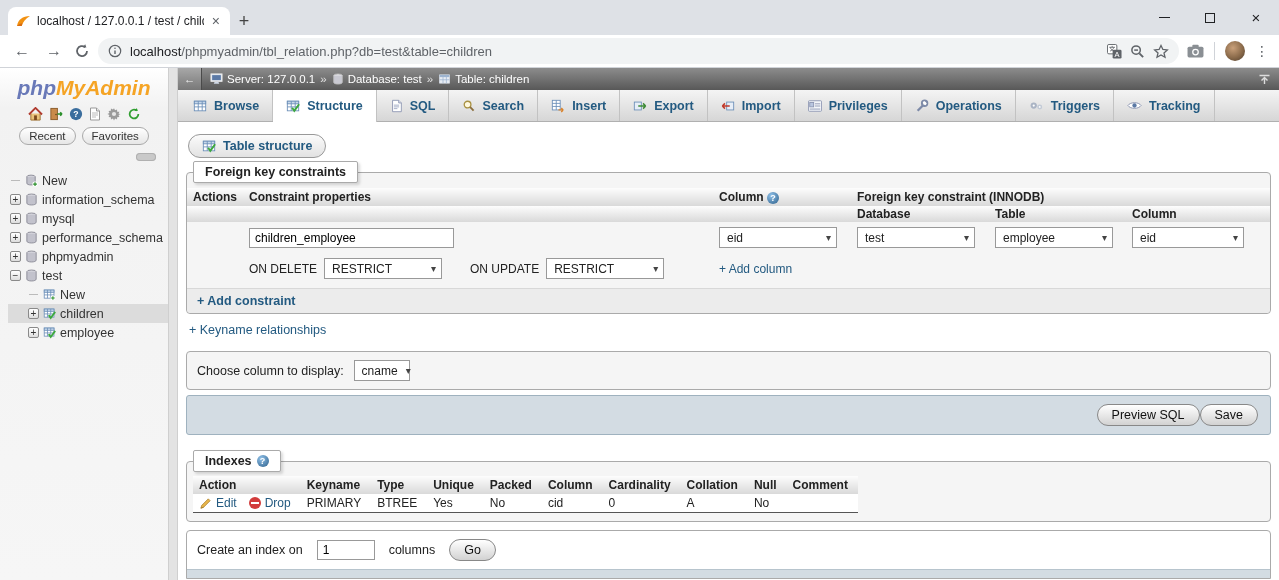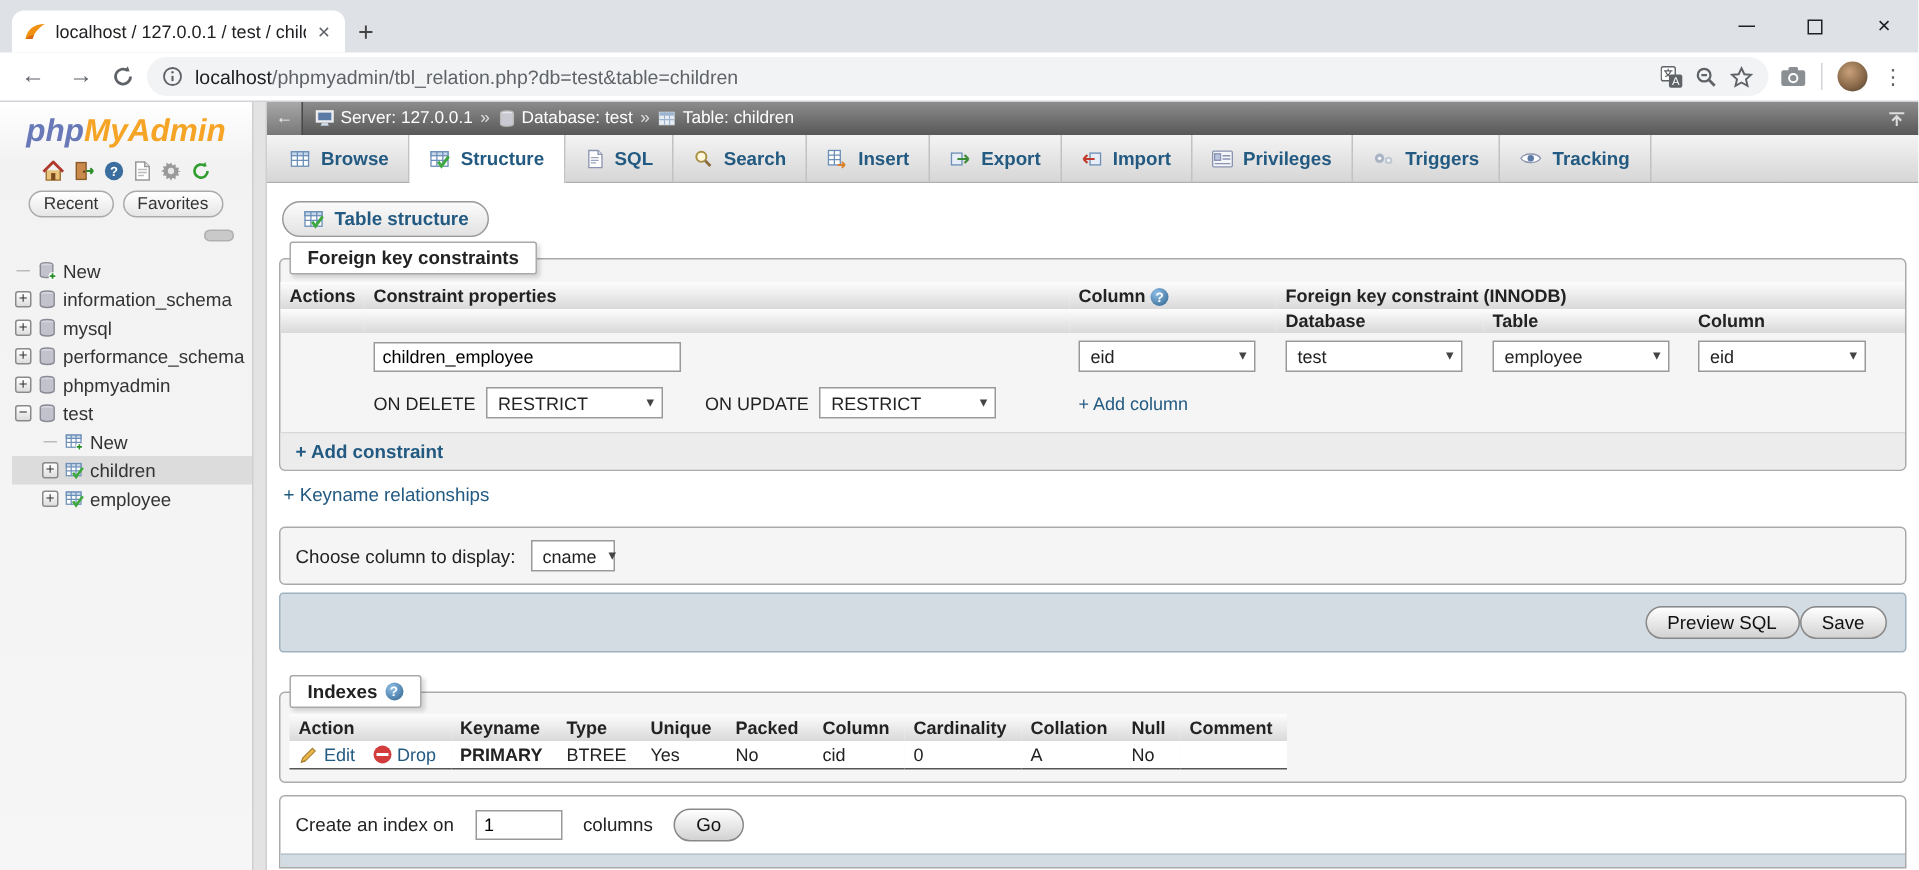--- a/index.html
+++ b/index.html
@@ -128,21 +128,21 @@
   .actioncell { display:flex; align-items:center; gap:12px; }
   .alink { display:inline-flex; align-items:center; gap:4px; color:#235a81; }
   .drop-icon { width:12px; height:12px; border-radius:50%; background:#d23c3c; position:relative; flex:none; }
   .drop-icon::after { content:""; position:absolute; left:2px; right:2px; top:5px; height:2px; background:#fff; }
   .idxpad { height:8px; }
 
   .createbox { margin-top:8px; border:1px solid #aaa; border-radius:4px 4px 0 0; background:#fff; overflow:hidden; }
   .createrow { padding:8px 10px; display:flex; align-items:center; gap:14px; font-size:12.5px; }
   .createfooter { height:9px; background:#d3dce3; border-top:1px solid #b7c4cd; }
 
-  .bold { font-weight:bold;margin-left:13px; }
+  .bold { font-weight:normal;margin-left:13px; }
   svg { display:block; flex:none; }
 </style>
 </head>
 <body>
 
 <div class="screen">
 
   <div class="tabstrip">
     <div class="btab">
       <svg width="15" height="12" viewBox="0 0 16 13">
@@ -426,20 +426,28 @@
             </svg>
           <span>Import</span>
         </div>
         <div class="ptab">
           <svg width="14" height="12" viewBox="0 0 16 13">
               <rect x="0.5" y="0.5" width="15" height="12" rx="1" fill="#f4f6fa" stroke="#8a93b0"></rect>
               <rect x="2" y="2.5" width="4.5" height="5" fill="#b9c6e0" stroke="#8a93b0"></rect>
               <path d="M8 4h6M8 6.5h6M2 10h12" stroke="#8a93b0"></path>
             </svg>
           <span>Privileges</span>
+        </div>
+        <div class="ptab">
+          <svg width="14" height="14" viewBox="0 0 16 16">
+              <path d="M3 13.5L9 7.5" stroke="#7d8aa8" stroke-width="2.6"></path>
+              <circle cx="11" cy="4.8" r="3.1" fill="none" stroke="#7d8aa8" stroke-width="2.2"></circle>
+              <path d="M9.6 3.2l3 3" stroke="#fff" stroke-width="2.4"></path>
+            </svg>
+          <span>Operations</span>
         </div>
         <div class="ptab">
           <svg width="15" height="12" viewBox="0 0 16 13">
               <circle cx="5" cy="6" r="3.4" fill="#aab4c4"></circle>
               <circle cx="5" cy="6" r="1.2" fill="#fff"></circle>
               <circle cx="11.5" cy="7.5" r="2.7" fill="#c2cad6"></circle>
               <circle cx="11.5" cy="7.5" r="1" fill="#fff"></circle>
             </svg>
           <span>Triggers</span>
         </div>

